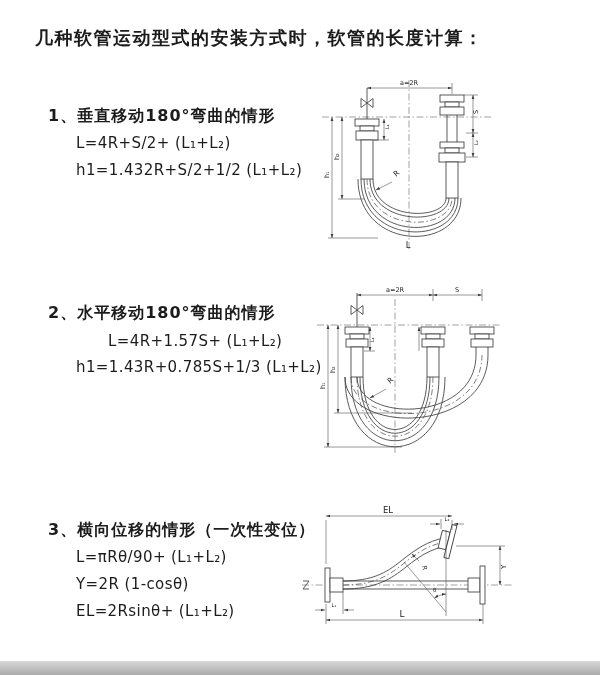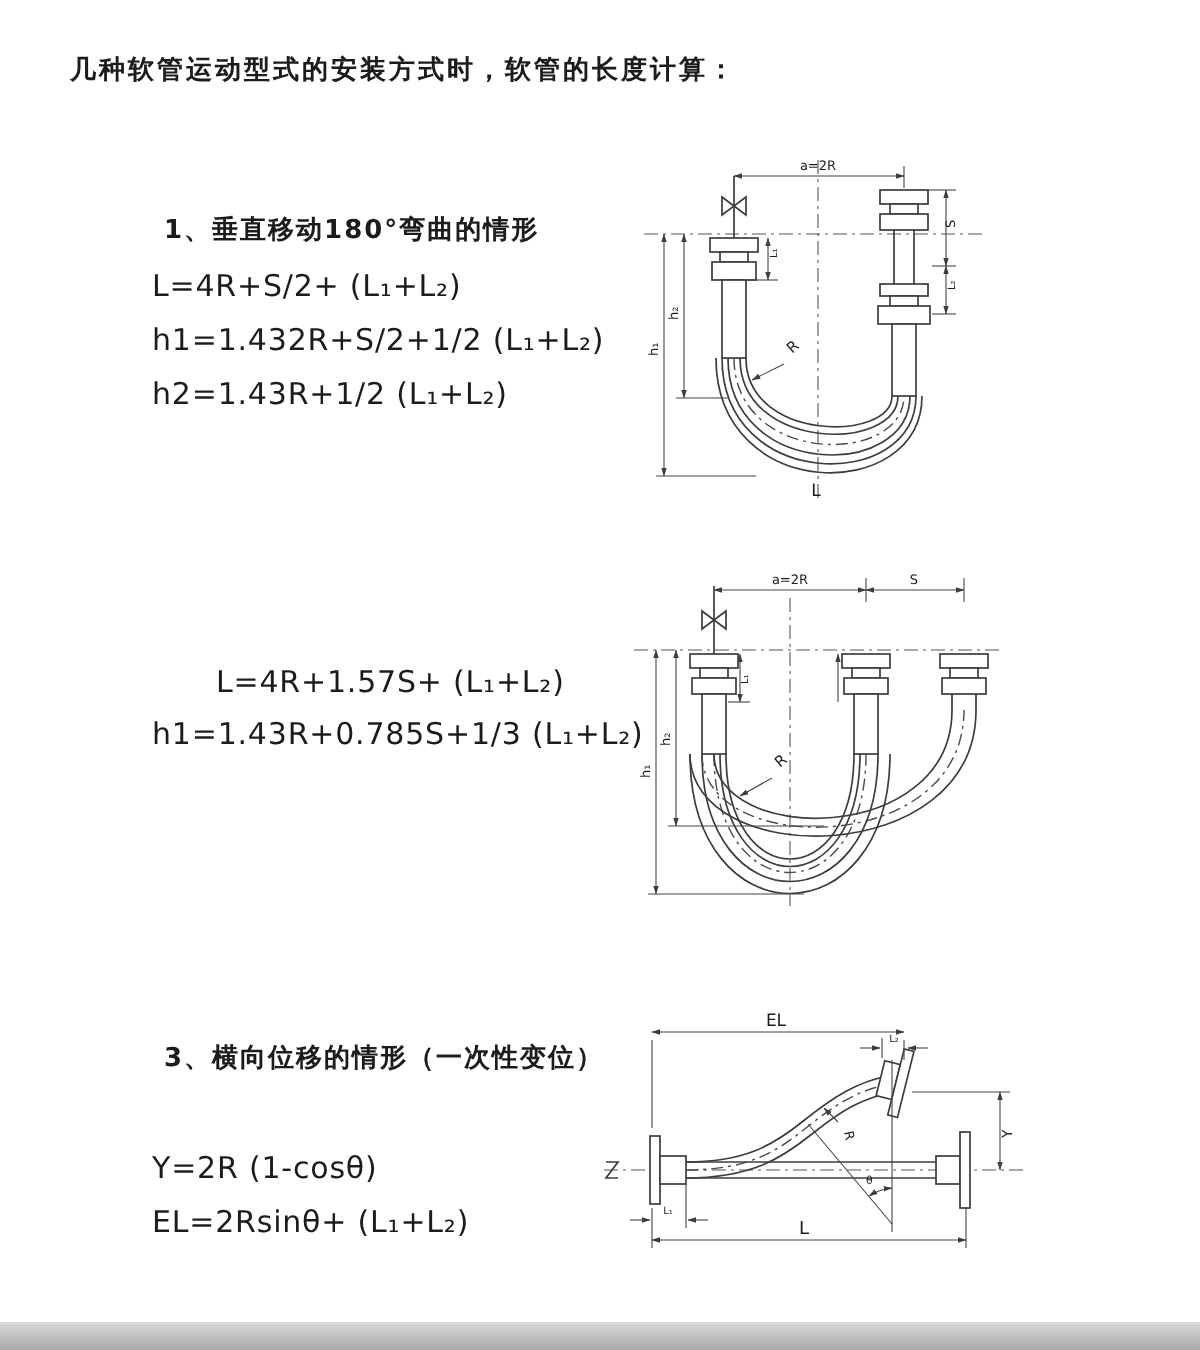--- a/index.html
+++ b/index.html
@@ -7,25 +7,25 @@
   body {
     background:#ffffff;
     font-family:"DejaVu Sans","Liberation Sans",sans-serif;
     color:#1c1c1c;
     position:relative;
     overflow:hidden;
   }
   .page { position:absolute; inset:0; background:#fff; }
   .title {
     position:absolute; left:35px; top:26px;
-    font-size:13px; font-weight:bold; letter-spacing:1.5px;
+    font-size:18px; font-weight:bold; letter-spacing:1.5px;
   }
   .heading {
     position:absolute; left:48px;
-    font-size:13px; font-weight:bold; letter-spacing:1px;margin-left:34px;
+    font-size:16px; font-weight:bold; letter-spacing:1px;
   }
   .formula {
     position:absolute; left:76px;
     font-size:15px; letter-spacing:0.4px;
   }
   .h1s { top:106px; } .f1a { top:134px; } .f1b { top:161px; } .f1c { top:188px; }
   .h2s { top:303px; } .f2a { top:332px;margin-left:32px; } .f2b { top:358px; } .f2c { top:385px; }
   .h3s { top:520px; } .f3a { top:548px; } .f3b { top:575px; } .f3c { top:602px; }
   svg.diag { position:absolute; overflow:visible; }
   svg .ln   { stroke:#3d3d3d; stroke-width:0.85; fill:none; }
@@ -45,26 +45,27 @@
 </head>
 <body>
 
 <div class="page">
 
   <div class="title">几种软管运动型式的安装方式时，软管的长度计算：</div>
 
   <div class="heading h1s">1、垂直移动180°弯曲的情形</div>
   <div class="formula f1a">L=4R+S/2+ (L₁+L₂)</div>
   <div class="formula f1b">h1=1.432R+S/2+1/2 (L₁+L₂)</div>
-  <div class="formula f1c">h2=1.43R+1/2 (L₁+L₂)</div>
-
+
+  <div class="heading h2s">2、水平移动180°弯曲的情形</div>
   <div class="formula f2a">L=4R+1.57S+ (L₁+L₂)</div>
   <div class="formula f2b">h1=1.43R+0.785S+1/3 (L₁+L₂)</div>
 
   <div class="heading h3s">3、横向位移的情形（一次性变位）</div>
+  <div class="formula f3a">L=πRθ/90+ (L₁+L₂)</div>
   <div class="formula f3b">Y=2R (1-cosθ)</div>
   <div class="formula f3c">EL=2Rsinθ+ (L₁+L₂)</div>
 
   <svg class="diag" style="left:312px; top:76px;" width="235" height="178" viewBox="0 0 235 178">
     <defs>
       <pattern id="br1" width="3" height="3" patternUnits="userSpaceOnUse">
         <path d="M0 3L3 0M0 0L3 3" stroke="#6a6a6a" stroke-width="0.45"></path>
       </pattern>
       <marker id="ar1" viewBox="0 0 10 10" refX="9.5" refY="5" markerWidth="8" markerHeight="8" orient="auto-start-reverse">
         <path d="M0 1.8L10 5L0 8.2Z" fill="#3d3d3d"></path>

